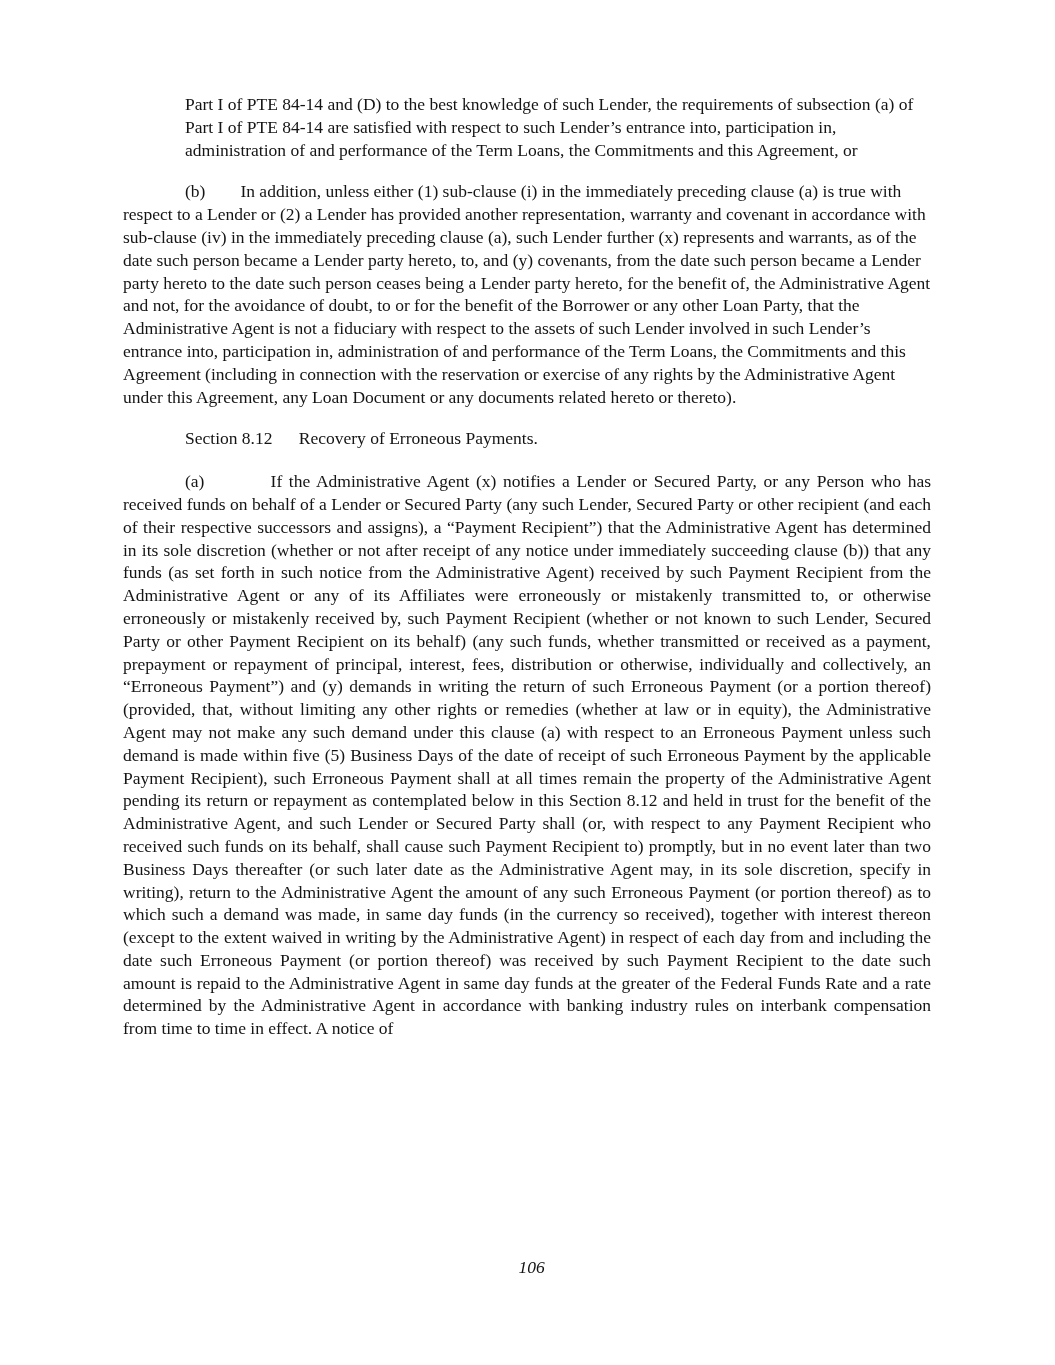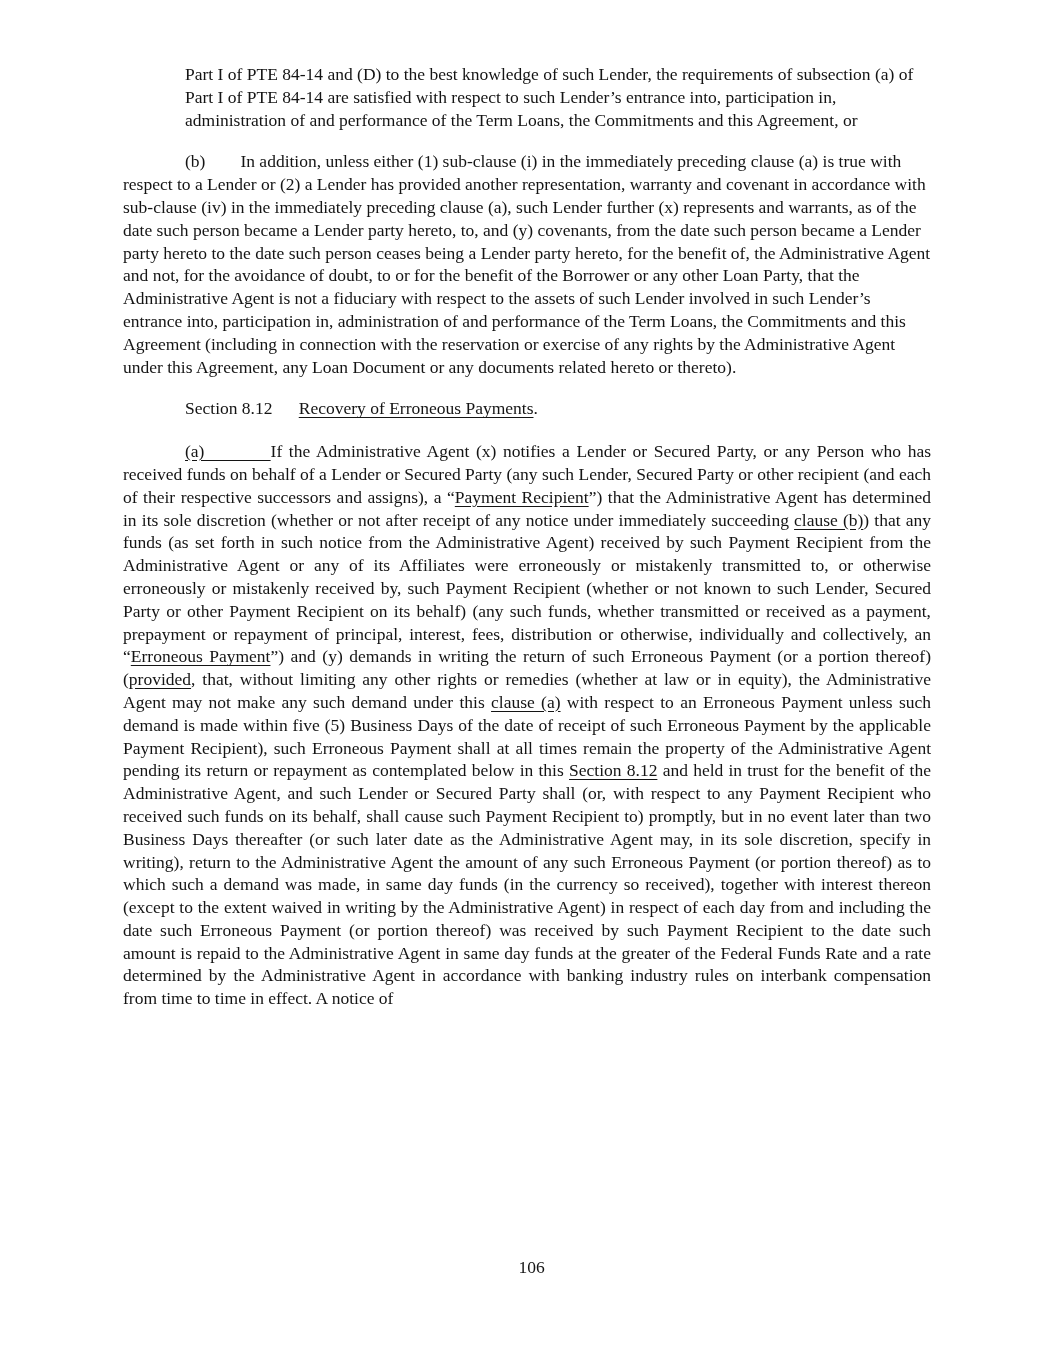--- a/index.html
+++ b/index.html
@@ -10,50 +10,50 @@
   .page {
     position: relative;
     width: 1055px;
     height: 1365px;
     background: #ffffff;
     color: #141414;
     font-family: "Liberation Serif", "DejaVu Serif", serif;
     font-size: 17.5px;
     line-height: 22.8px;
     box-sizing: border-box;
-    padding: 63px 124px 0 123px;
+    padding: 93px 124px 0 123px;
     overflow: hidden;
   }
   .para {
     margin: 0 0 19px 0;
     text-align: left;
   }
   .para.indent-block {
     margin-left: 62px;
   }
   .para.first-indent {
     text-indent: 62px;
   }
   .para.justified {
     text-align: justify;
   }
   .heading {
     margin: 0 0 20px 0;
     text-indent: 62px;
   }
   .u {
-    text-decoration: underline;
     text-underline-offset: 3px;
   }
   .page-number {
     position: absolute;
     top: 1256px;
     left: 8px;
     right: 0;
     text-align: center;
+    font-style: italic;
   }
 </style>
 </head>
 <body>
 
 <div class="page">
 
   <p class="para indent-block"><span>Part I of PTE 84-14 and (D) to the best knowledge of such Lender, the requirements of subsection (a) of Part I of PTE 84-14 are satisfied with respect to such Lender’s entrance into, participation in, administration of and performance of the Term Loans, the Commitments and this Agreement, or</span></p>
 
 

